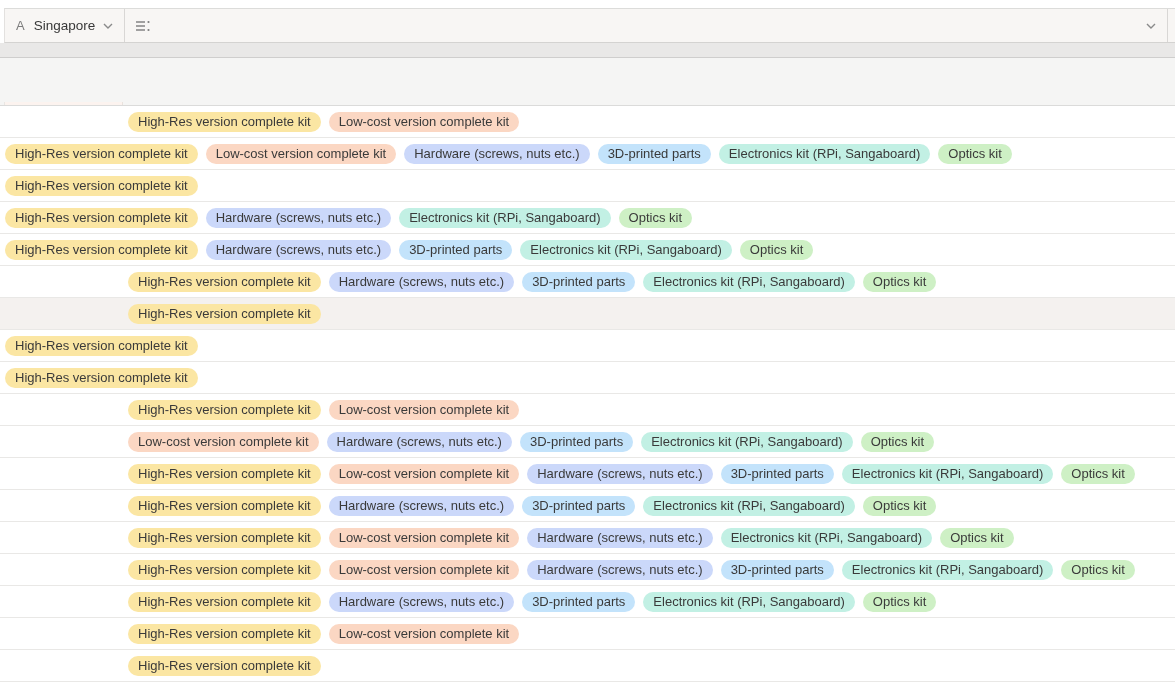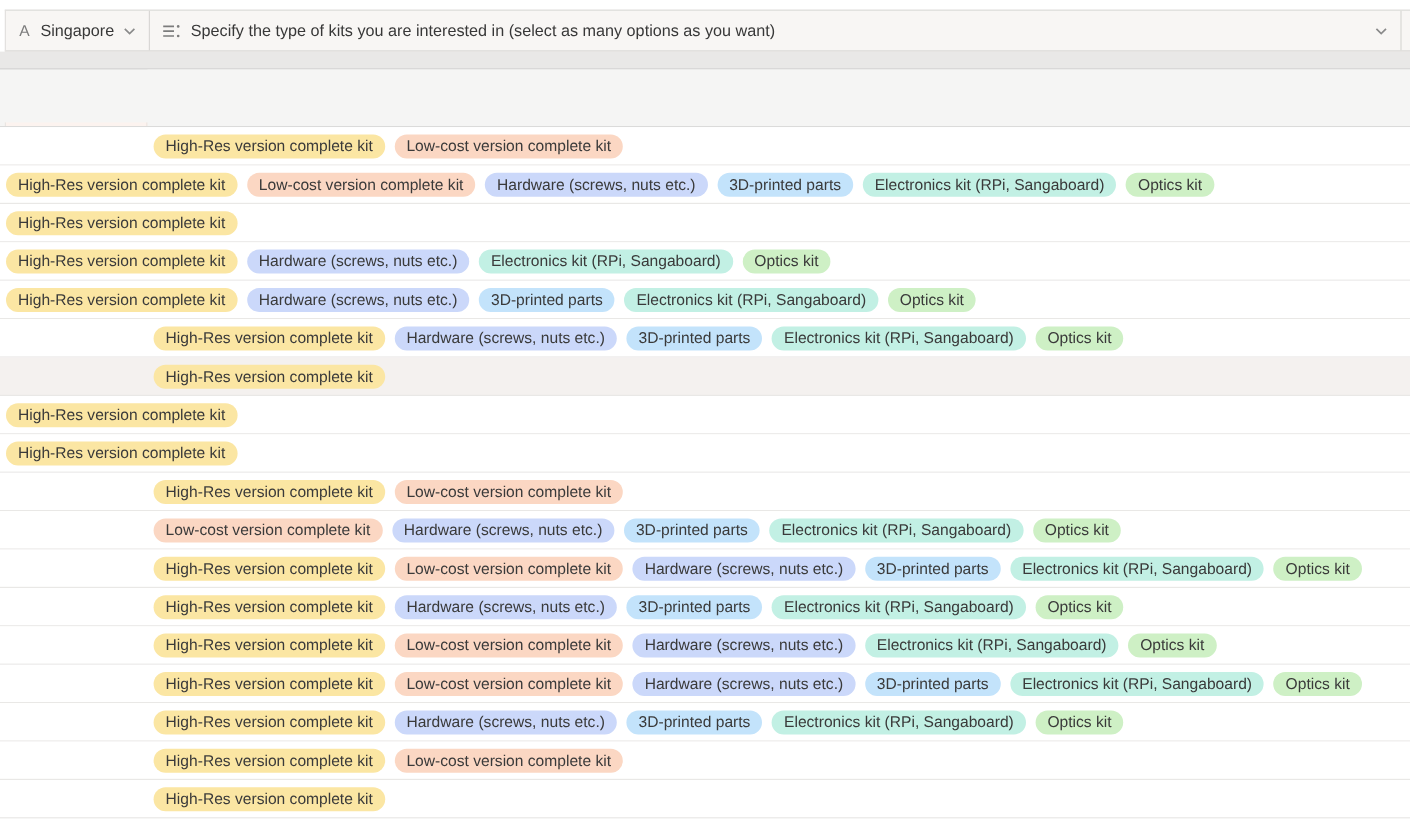--- a/index.html
+++ b/index.html
@@ -74,21 +74,20 @@
   <div class="field-cell kits">
     <span class="icon">
       <svg width="16" height="14" viewBox="0 0 16 14">
         <line x1="1" y1="3" x2="10" y2="3" stroke="#7c7c7c" stroke-width="1.4"></line>
         <line x1="1" y1="7" x2="10" y2="7" stroke="#7c7c7c" stroke-width="1.4"></line>
         <line x1="1" y1="11" x2="10" y2="11" stroke="#7c7c7c" stroke-width="1.4"></line>
         <circle cx="13.5" cy="3" r="1.1" fill="#7c7c7c"></circle>
         <circle cx="13.5" cy="11" r="1.1" fill="#7c7c7c"></circle>
       </svg>
     </span>
-    <span class="kits-label">Specify the type of kits you are interested in (select as many options as you want)</span>
     <span class="icon chev">
       <svg width="12" height="8" viewBox="0 0 12 8">
           <polyline points="2,2 6,6 10,2" fill="none" stroke="#8a8a8a" stroke-width="1.4"></polyline>
         </svg>
     </span>
   </div>
   <div class="v-div"></div>
   <div class="end-stub"></div>
 </div>
 

